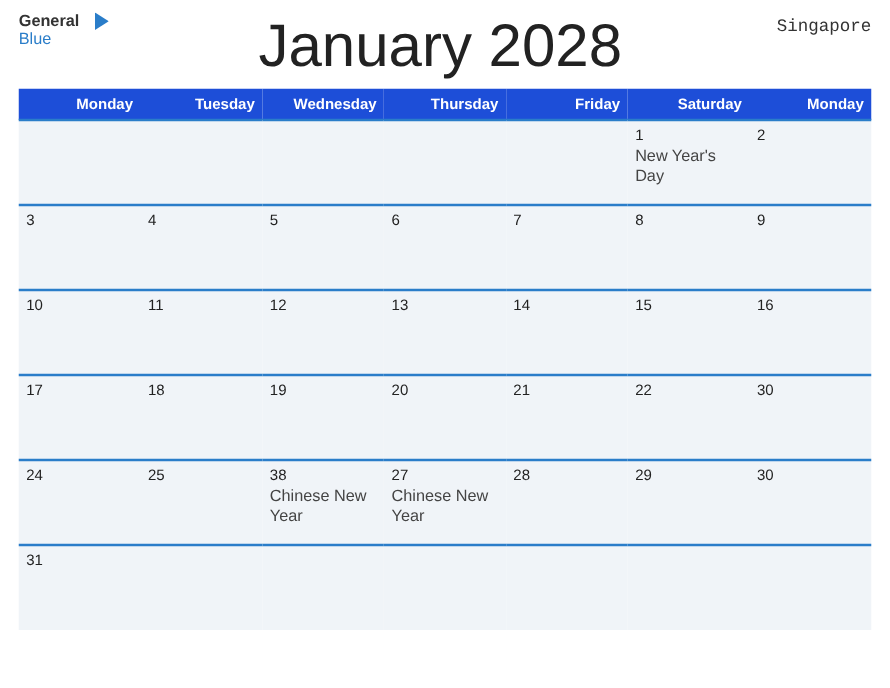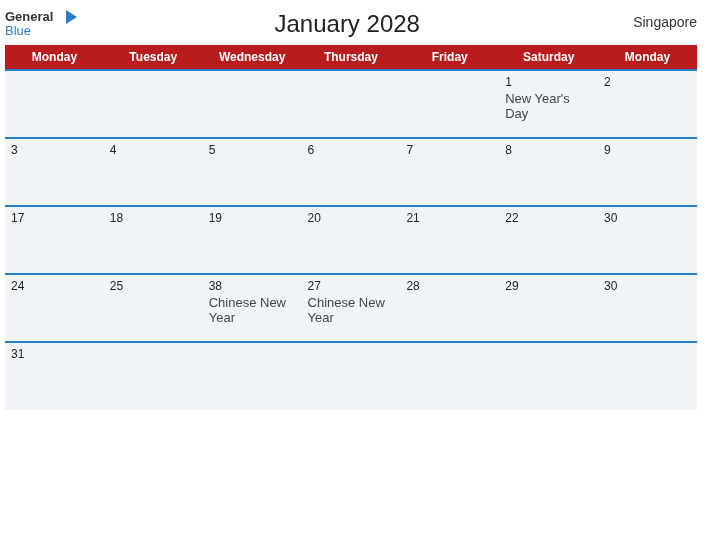--- a/index.html
+++ b/index.html
@@ -7,21 +7,21 @@
       font-family: Arial, sans-serif;
       background: #fff;
       width: 712px;
       height: 550px;
       overflow: hidden;
     }
     .calendar-wrapper {
       width: 712px;
       height: 550px;
       background: #fff;
-      padding: 10px 15px 10px 5px;
+      padding: 10px 15px 10px 15px;
     }
     .header {
       display: flex;
       align-items: flex-start;
       justify-content: space-between;
       margin-bottom: 6px;
     }
     .logo {
       display: flex;
       flex-direction: column;
@@ -43,45 +43,46 @@
       height: 14px;
       display: inline-block;
       margin-left: 2px;
       vertical-align: middle;
     }
     .logo-row {
       display: flex;
       align-items: center;
     }
     .month-title {
-      font-size: 24px;
+      font-size: 48px;
       font-weight: normal;
       color: #222;
       text-align: center;
       flex: 1;
     }
     .country {
       font-size: 14px;
       color: #333;
       text-align: right;
       min-width: 80px;
       padding-top: 4px;
+      font-family: Liberation Mono, monospace;
     }
     .calendar-table {
       width: 100%;
       border-collapse: collapse;
       table-layout: fixed;
     }
     .calendar-table thead tr th {
-      background: #b91c1c;
+      background: #1d4ed8;
       color: #fff;
       font-size: 12px;
       font-weight: bold;
       padding: 5px 6px;
-      text-align: center;
+      text-align: right;
       border: none;
     }
     .calendar-table tbody tr {
       border-top: 2px solid #2a7dc9;
     }
     .calendar-table tbody tr td {
       background: #f0f4f8;
       vertical-align: top;
       padding: 4px 6px 8px 6px;
       height: 68px;
@@ -173,20 +174,43 @@
           </td>
           <td>
             <span class="day-number">8</span>
           </td>
           <td>
             <span class="day-number">9</span>
           </td>
         </tr>
         <tr>
           <td>
+            <span class="day-number">10</span>
+          </td>
+          <td>
+            <span class="day-number">11</span>
+          </td>
+          <td>
+            <span class="day-number">12</span>
+          </td>
+          <td>
+            <span class="day-number">13</span>
+          </td>
+          <td>
+            <span class="day-number">14</span>
+          </td>
+          <td>
+            <span class="day-number">15</span>
+          </td>
+          <td>
+            <span class="day-number">16</span>
+          </td>
+        </tr>
+        <tr>
+          <td>
             <span class="day-number">17</span>
           </td>
           <td>
             <span class="day-number">18</span>
           </td>
           <td>
             <span class="day-number">19</span>
           </td>
           <td>
             <span class="day-number">20</span>

